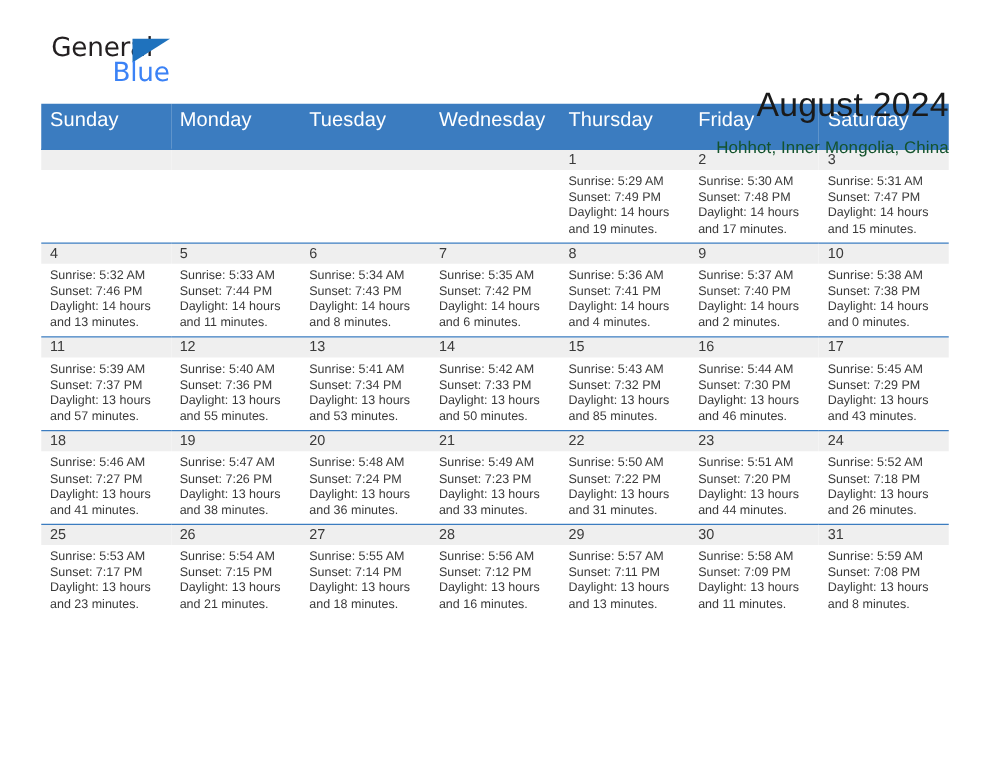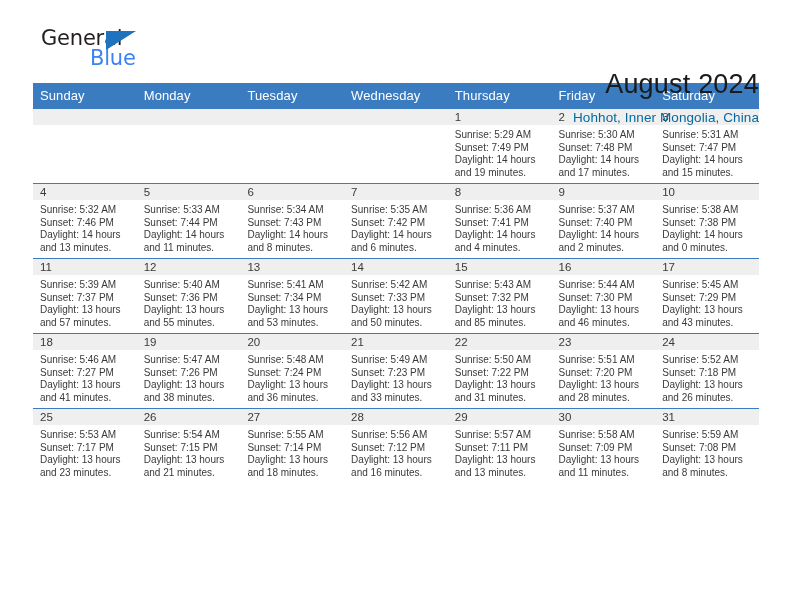--- a/index.html
+++ b/index.html
@@ -71,39 +71,39 @@
   .cal-title {
     font-size: 27px;
     font-weight: normal;
     color: #1a1a1a;
     line-height: 1.1;
     letter-spacing: 0.2px;
     margin-top: 48px;
   }
   .cal-subtitle {
     font-size: 13.5px;
-    color: #0369a1;
+    color: #14532d;
     margin-top: 10px;
     letter-spacing: 0.1px;
   }
 
   
   table.calendar {
     width: 726px;
     border-collapse: collapse;
     table-layout: fixed;
     margin-top: 5px;
   }
   table.calendar th {
     background: #3b7cc0;
     color: #ffffff;
-    font-size: 13px;
+    font-size: 16px;
     font-weight: normal;
     text-align: left;
-    padding: 5px 0 5px 7px;
+    padding: 5px 0 13px 7px;
     height: 12px;
     letter-spacing: 0.1px;
     margin-left: 18px;
   }
   table.calendar td {
     vertical-align: top;
     width: 103.71px;
     height: 74px;
     padding: 0;
     border-top: 1.5px solid #3b7cc0;
@@ -376,21 +376,21 @@
               <div>Daylight: 13 hours</div>
               <div>and 31 minutes.</div>
             </div>
           </td>
           <td>
             <div class="daynum-strip">23</div>
             <div class="cell-body">
               <div>Sunrise: 5:51 AM</div>
               <div>Sunset: 7:20 PM</div>
               <div>Daylight: 13 hours</div>
-              <div>and 28 minutes.</div>
+              <div>and 44 minutes.</div>
             </div>
           </td>
           <td>
             <div class="daynum-strip">24</div>
             <div class="cell-body">
               <div>Sunrise: 5:52 AM</div>
               <div>Sunset: 7:18 PM</div>
               <div>Daylight: 13 hours</div>
               <div>and 26 minutes.</div>
             </div>

